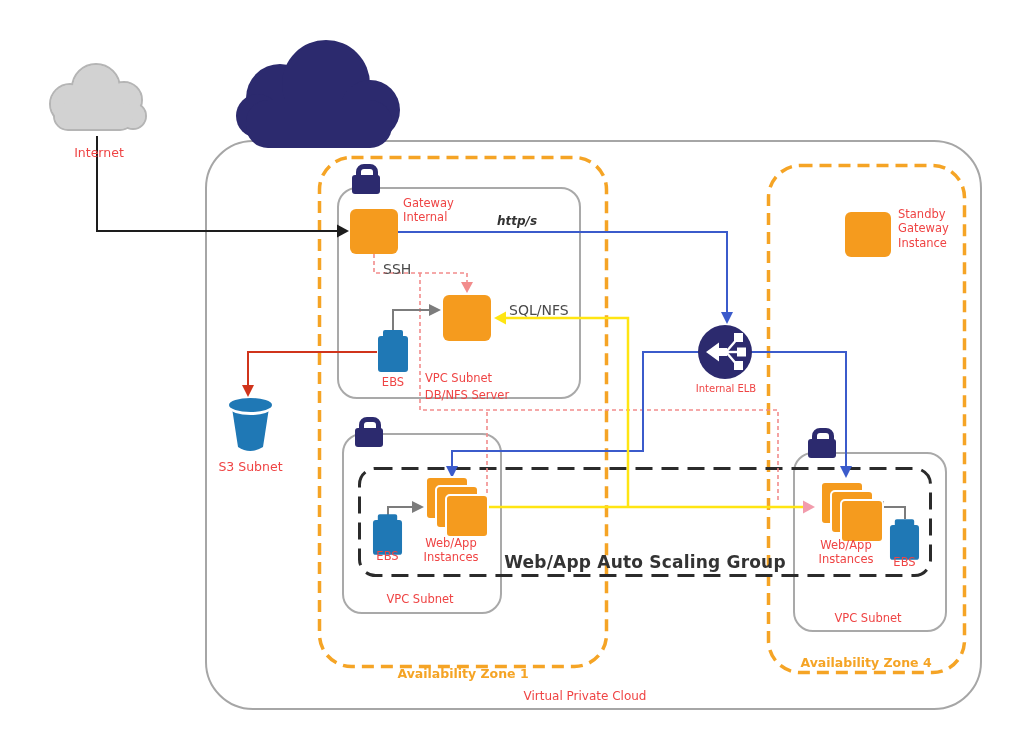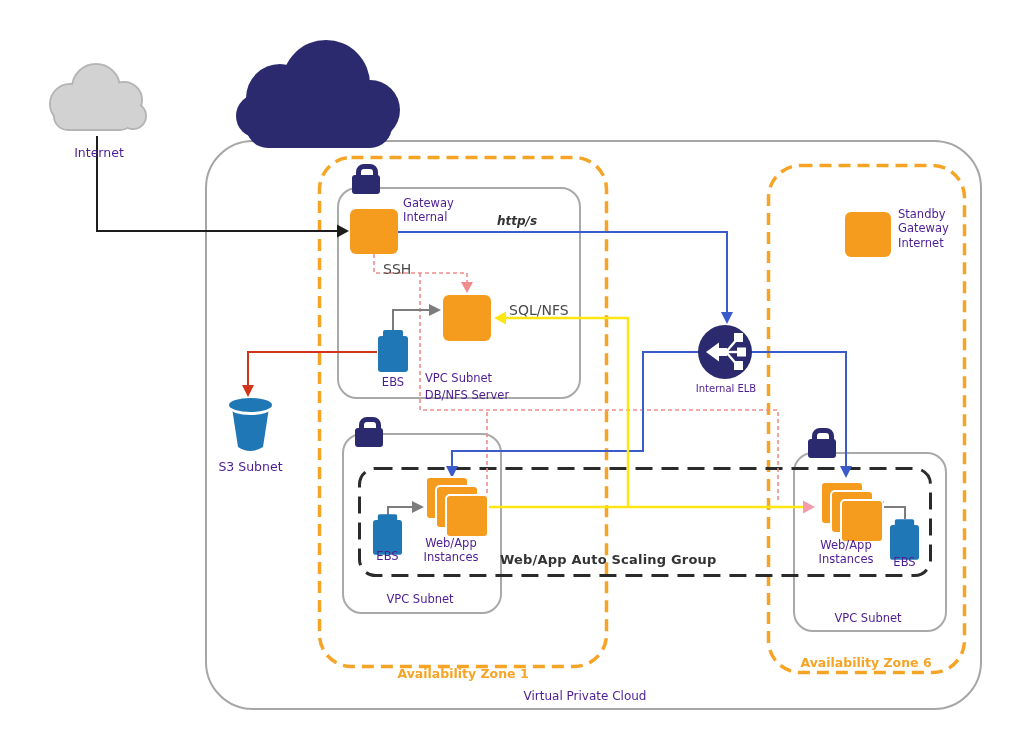--- a/index.html
+++ b/index.html
@@ -8,24 +8,24 @@
     font-family:"DejaVu Sans","Liberation Sans",sans-serif;color:#3c3c3c;
   }
   .abs{position:absolute;}
   
   .outer-rect{left:205px;top:140px;width:773px;height:566px;border:2px solid #a6a6a6;border-radius:48px;}
   .subnet{border:2px solid #a9a9a9;border-radius:20px;background:transparent;}
   .subnet-top{left:337px;top:187px;width:240px;height:208px;}
   .subnet-bl{left:342px;top:433px;width:156px;height:177px;}
   .subnet-br{left:793px;top:452px;width:150px;height:176px;}
   
-  .lbl{font-size:11.5px;line-height:1.25;color:#4c1d95;text-align:center;}
+  .lbl{font-size:11.5px;line-height:1.25;color:#ef4444;text-align:center;}
   .lbl-left{text-align:left;}
   .az-lbl{font-size:12.5px;font-weight:bold;color:#f5a425;text-align:center;}
-  .asg-lbl{font-size:13px;font-weight:bold;color:#333;letter-spacing:.2px;}
+  .asg-lbl{font-size:17px;font-weight:bold;color:#333;text-align:center;letter-spacing:.2px;}
   .conn-lbl{font-size:14px;color:#4a4a4a;}
   .https-lbl{font-size:12px;font-weight:600;color:#333;}
   .vpc-text{font-size:44px;font-weight:bold;color:#ffffff;text-align:center;letter-spacing:1px;}
   
   .sq{background:#f59b1e;border-radius:6px;}
   
   .lock{width:34px;height:30px;}
   .lock .shackle{position:absolute;left:6px;top:0;width:12px;height:14px;border:5px solid #2c2a6e;border-radius:8px;}
   .lock .body{position:absolute;left:2px;top:11px;width:28px;height:19px;background:#2c2a6e;border-radius:3px;}
   
@@ -157,21 +157,21 @@
         <path d="M29,28 L43,28"></path>
         <path d="M29,28 L41,42"></path>
     </g>
     <rect x="37" y="9" width="9" height="9" fill="#ffffff"></rect>
     <rect x="40" y="23.5" width="9" height="9" fill="#ffffff"></rect>
     <rect x="37" y="37" width="9" height="9" fill="#ffffff"></rect>
   </svg>
   <div class="abs lbl" style="left:685px;top:383px;width:82px;font-size:10px;">Internal ELB</div>
 
   <div class="abs sq" style="left:845px;top:212px;width:46px;height:45px;"></div>
-  <div class="abs lbl lbl-left" style="left:898px;top:207px;width:62px;">Standby Gateway Internet</div>
+  <div class="abs lbl lbl-left" style="left:898px;top:207px;width:62px;">Standby Gateway Instance</div>
 
   <div class="abs lock" style="left:353px;top:417px;">
     <div class="shackle"></div>
       <div class="body"></div>
   </div>
   <div class="abs stack" style="left:425px;top:476px;">
     <div class="inst i1"></div>
       <div class="inst i2"></div>
       <div class="inst i3"></div>
   </div>
@@ -196,16 +196,16 @@
   </div>
   <svg class="abs" style="left:889px;top:518px;" width="31" height="43" viewBox="0 0 32 44">
     <rect x="6" y="1" width="20" height="8" rx="2" fill="#1f78b5"></rect>
     <rect x="1" y="7" width="30" height="36" rx="3" fill="#1f78b5"></rect>
   </svg>
   <div class="abs lbl" style="left:889px;top:555px;width:31px;">EBS</div>
   <div class="abs lbl" style="left:810px;top:538px;width:72px;">Web/App Instances</div>
   <div class="abs lbl" style="left:823px;top:611px;width:90px;">VPC Subnet</div>
 
   <div class="abs az-lbl" style="left:363px;top:666px;width:200px;">Availability Zone 1</div>
-  <div class="abs az-lbl" style="left:766px;top:655px;width:200px;">Availability Zone 6</div>
+  <div class="abs az-lbl" style="left:766px;top:655px;width:200px;">Availability Zone 4</div>
   <div class="abs lbl" style="left:485px;top:689px;width:200px;font-size:12px;">Virtual Private Cloud</div>
 
 </div>
 
 </body></html>

